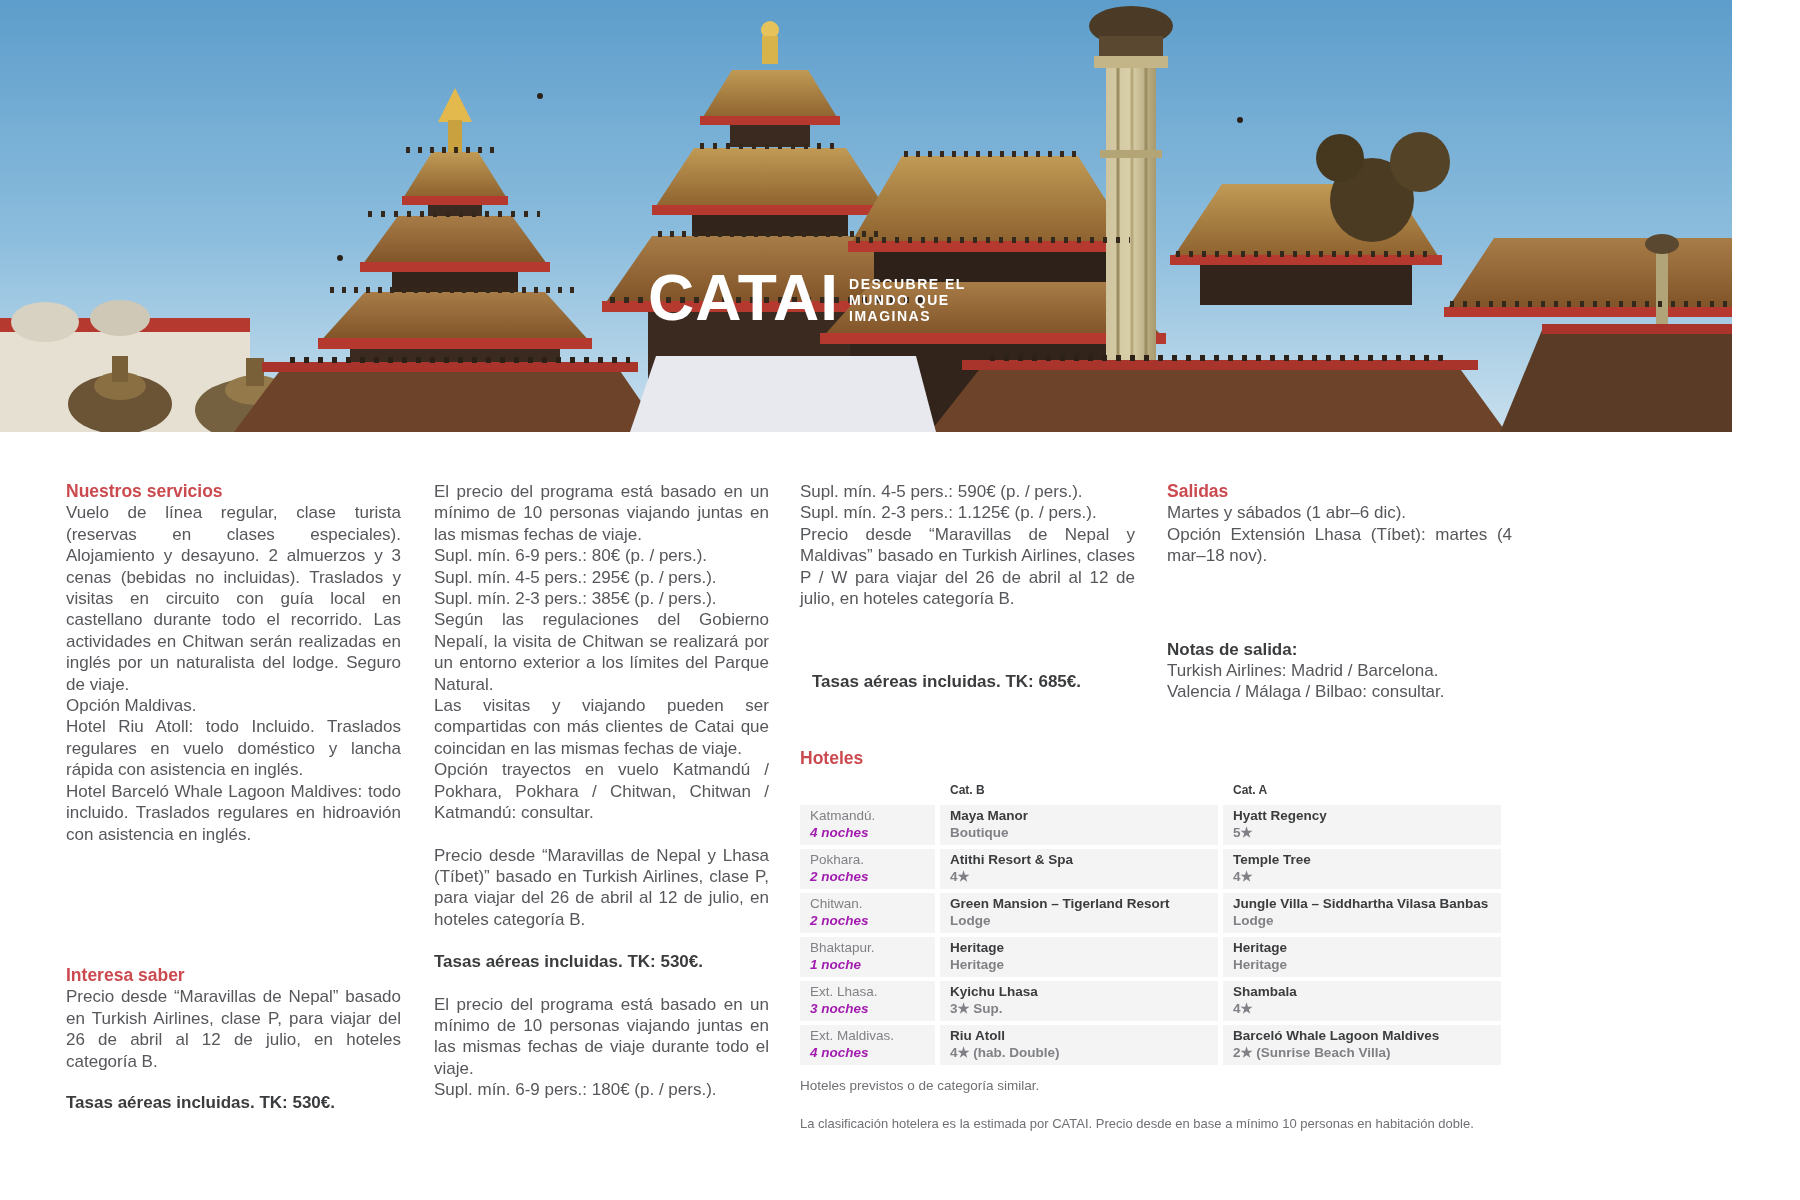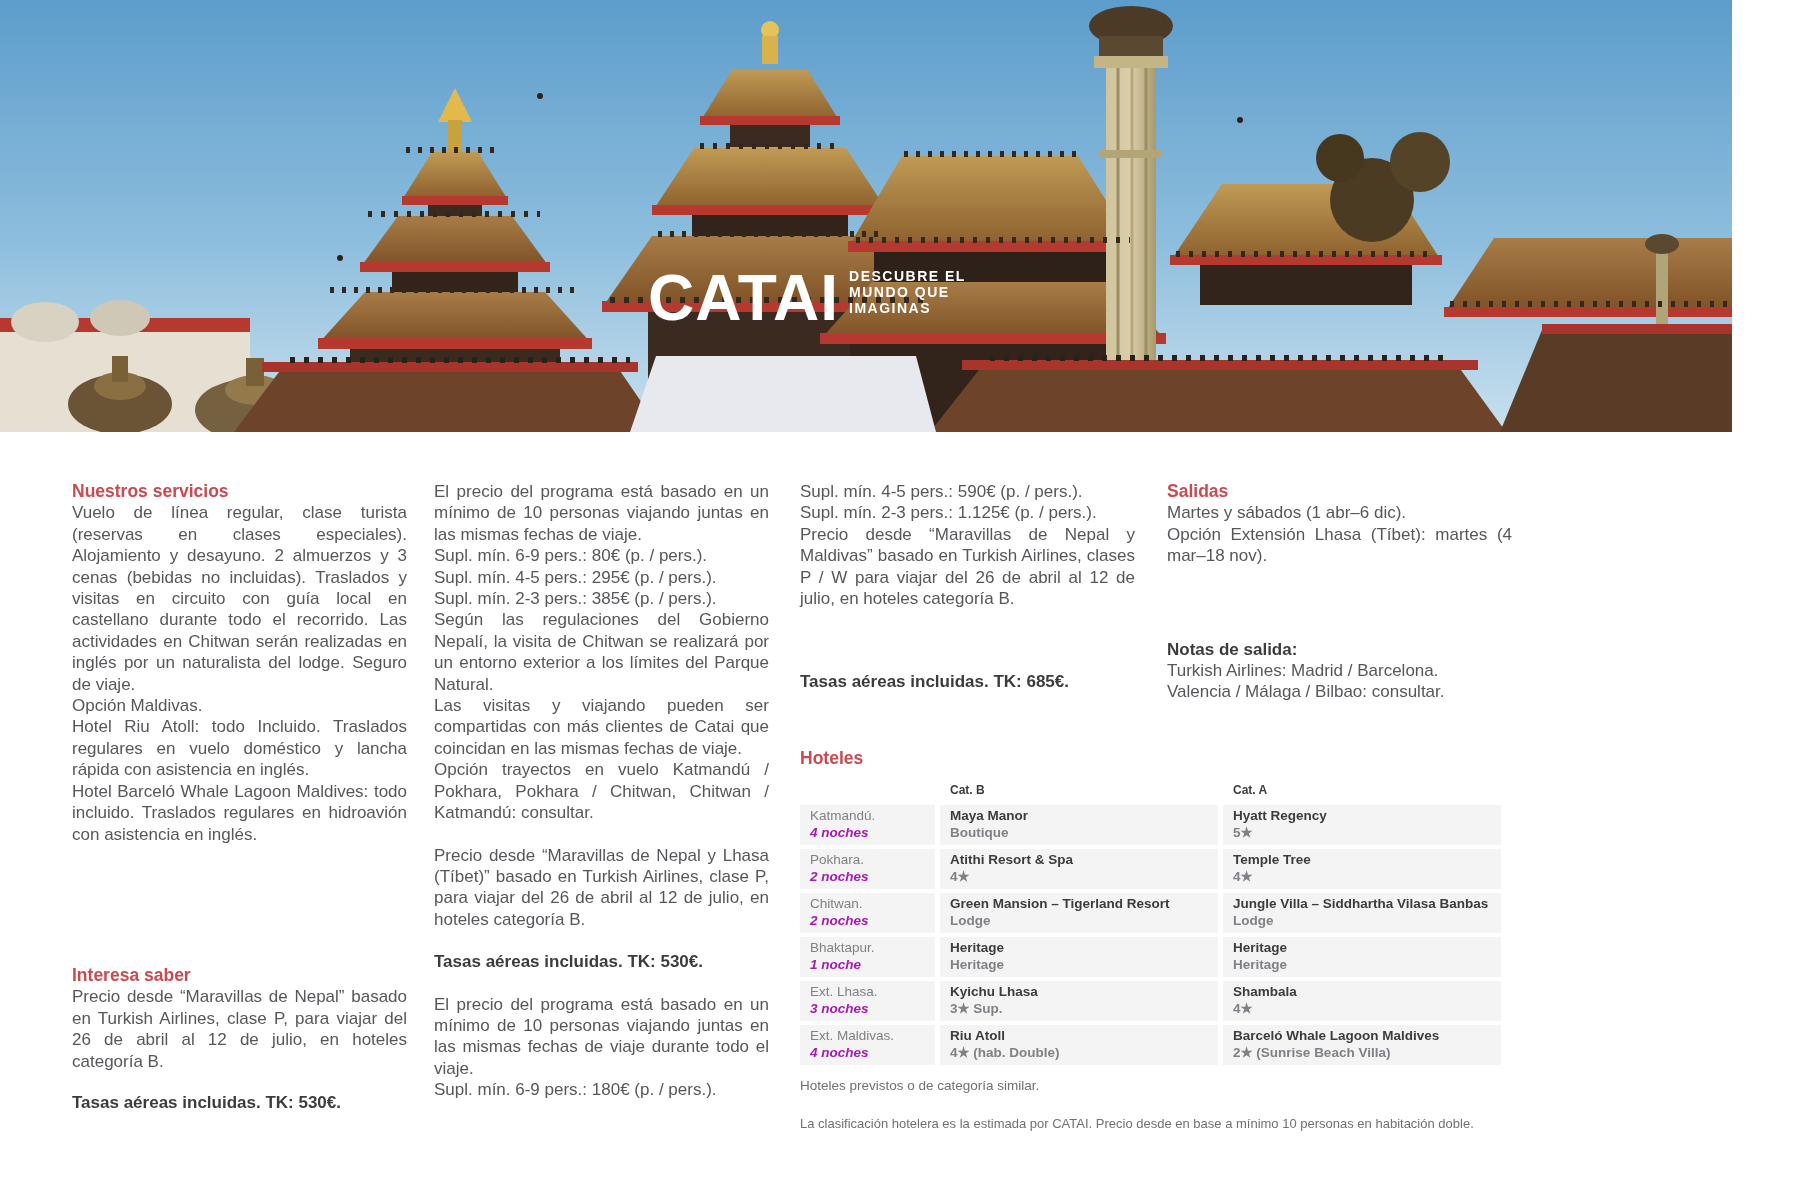--- a/index.html
+++ b/index.html
@@ -4,35 +4,35 @@
 <style>
   * { margin:0; padding:0; box-sizing:border-box; }
   html,body { width:1800px; height:1200px; background:#fff; font-family:"Liberation Sans", sans-serif; }
   .page { position:relative; width:1732px; height:1200px; background:#fff; overflow:hidden; }
 
   
   .hero { position:absolute; top:0; left:0; width:1800px; height:432px; overflow:hidden; }
   .hero svg { display:block; width:1800px; height:432px; }
   .logo-wrap { position:absolute; top:268px; left:648px; display:flex; align-items:flex-start; }
   .logo-text { color:#fff; font-size:64px; font-weight:800; letter-spacing:1px; line-height:0.95; }
-  .tagline { margin-left:10px; color:#fff; font-size:14px; font-weight:700; letter-spacing:1.5px; line-height:16px; }
+  .tagline { margin-left:10px; margin-top:8px; color:#fff; font-size:14px; font-weight:700; letter-spacing:1.5px; line-height:16px; }
 
   
   .col { position:absolute; top:481px; font-size:17px; line-height:21.4px; color:#56575b; text-align:justify; }
-  .col1 { left:72px;  width:335px; }
+  .col1 { left:66px;  width:335px; }
   .col2 { left:434px; width:335px; }
   .col3 { left:800px; width:335px; }
   .col4 { left:1167px; width:345px; }
   .red-heading { color:#cb4a50; font-weight:700; font-size:17.5px; text-align:left; }
   .bold-line { color:#3b3c3e; font-weight:700; text-align:left; }
   .subhead { color:#3b3c3e; font-weight:700; text-align:left; }
   .mt-gap   { margin-top:21px; }
   .mt-big   { margin-top:120px; }
   .mt-tk1   { margin-top:20px; }
-  .mt-tk3   { margin-top:62px; }
+  .mt-tk3   { margin-top:62px;margin-left:12px; }
   .mt-notas { margin-top:72px; }
 
   
   .hotels { position:absolute; left:800px; top:748px; width:702px; }
   .hotels-heading { color:#cb4a50; font-weight:700; font-size:17.5px; }
   .htable-head { display:grid; grid-template-columns:135px 278px 278px; column-gap:5px; margin-top:14px; margin-bottom:8px; }
   .htable-head .hcell { font-size:12px; font-weight:700; color:#3b3c3e; padding-left:10px; }
   .htable { display:grid; grid-template-columns:135px 278px 278px; column-gap:5px; row-gap:4px; }
   .cell { background:#f4f4f4; padding:3px 10px 4px 10px; font-size:13.5px; line-height:16.5px; min-height:40px; }
   .cell .l1 { display:block; }

